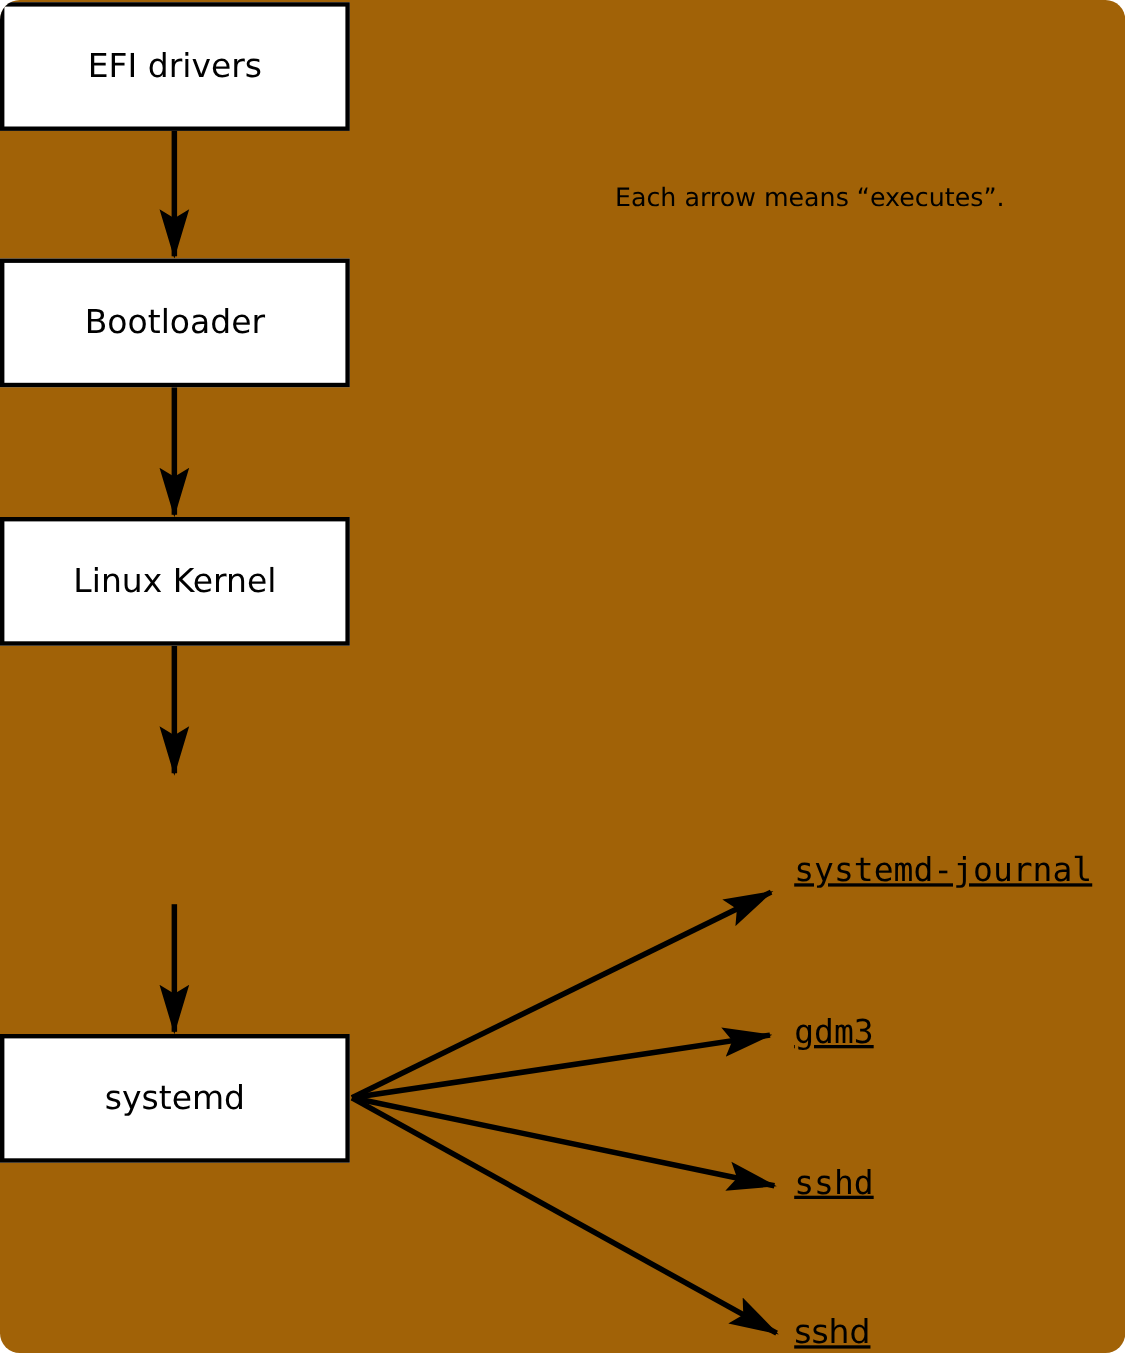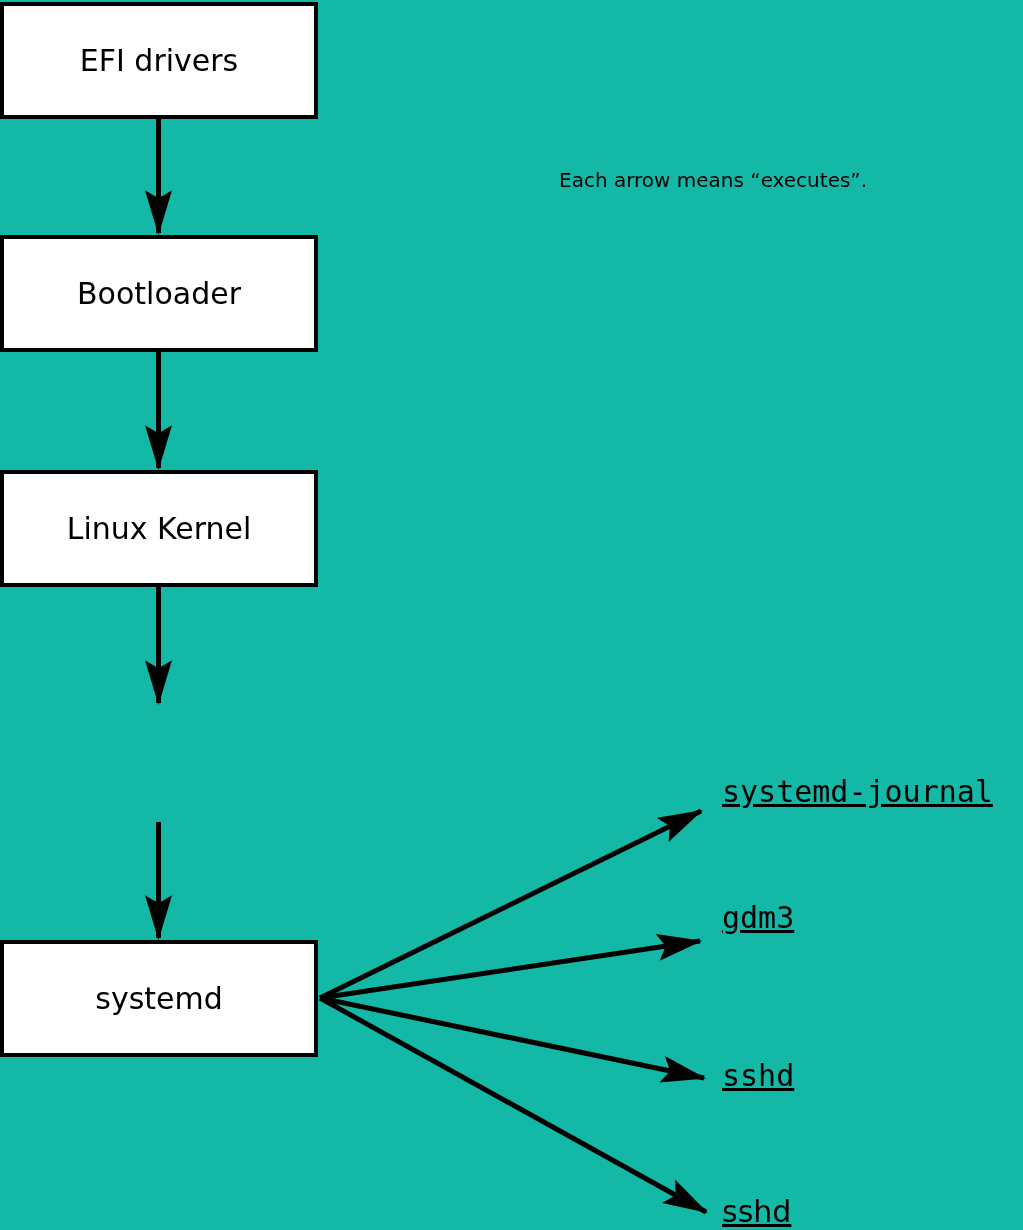--- a/index.html
+++ b/index.html
@@ -4,24 +4,25 @@
 <style>
   html, body {
     margin: 0;
     padding: 0;
     background: #ffffff;
   }
   .stage {
     position: relative;
     width: 1023px;
     height: 1230px;
-    background: #14b8a6;
+    background: #a16207;
     overflow: hidden;
     font-family: "DejaVu Sans", sans-serif;
     color: #000000;
+    border-radius: 18px;
   }
   .arrows-layer {
     position: absolute;
     left: 0;
     top: 0;
     width: 1023px;
     height: 1230px;
   }
   .node-box {
     position: absolute;
@@ -52,21 +53,21 @@
   }
   .leaf-label.sans {
     font-family: "DejaVu Sans", sans-serif;
   }
   .note {
     position: absolute;
     left: 559px;
     top: 158px;
     height: 44px;
     line-height: 44px;
-    font-size: 20px;
+    font-size: 23px;
     white-space: nowrap;
   }
 </style>
 </head>
 <body>
 
 <div class="stage">
 
   <svg class="arrows-layer" width="1023" height="1230" viewBox="0 0 1023 1230" xmlns="http://www.w3.org/2000/svg">
     <defs>
@@ -93,19 +94,19 @@
     <span class="node-label">Bootloader</span>
   </div>
   <div class="node-box" style="top:470px">
     <span class="node-label">Linux Kernel</span>
   </div>
   <div class="node-box" style="top:940px">
     <span class="node-label">systemd</span>
   </div>
 
   <div class="leaf-label" style="top:770px">systemd-journal</div>
-  <div class="leaf-label" style="top:896px">gdm3</div>
+  <div class="leaf-label" style="top:917px">gdm3</div>
   <div class="leaf-label" style="top:1054px">sshd</div>
   <div class="leaf-label sans" style="top:1190px">sshd</div>
 
   <div class="note">Each arrow means “executes”.</div>
 
 </div>
 
 </body></html>

